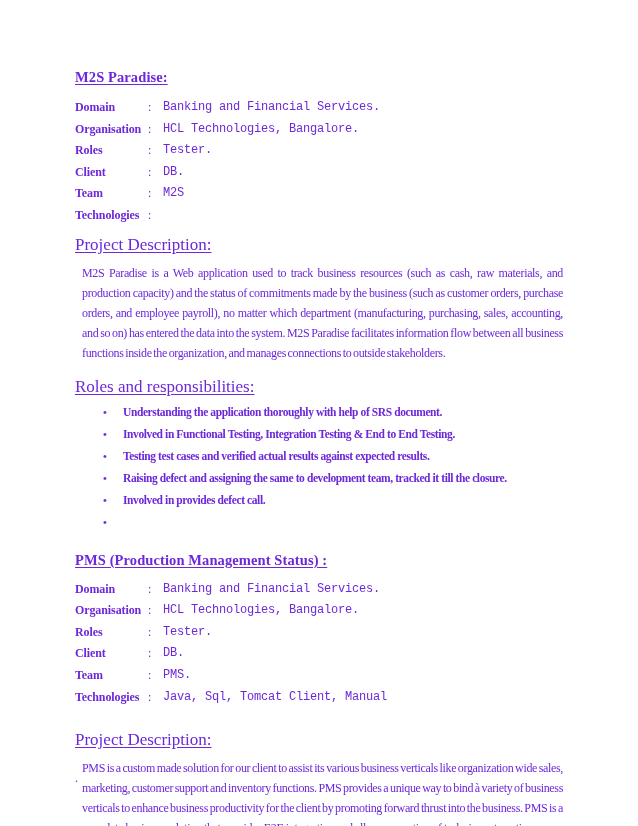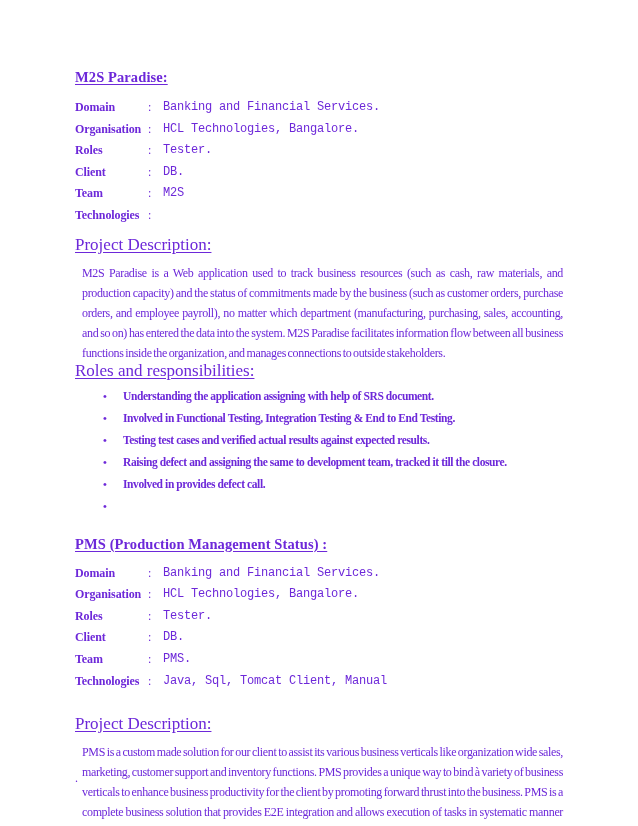--- a/index.html
+++ b/index.html
@@ -54,21 +54,21 @@
   }
 
   .section-heading {
     margin: 14px 0 0 0;
     font-size: 17px;
     font-weight: normal;
     line-height: 16px;
     text-decoration: underline;
     text-underline-offset: 2px;
   }
-  .section-heading.resp { margin-top: 0; }
+  .section-heading.resp { margin-top: 16px; }
   .section-heading.desc2 { margin-top: 28px; }
 
   .description {
     margin: 10px 0 0 7px;
     font-size: 12px;
     line-height: 20px;
     text-align: justify;
     letter-spacing: -0.35px;
     word-spacing: -1px;
   }
@@ -142,21 +142,21 @@
     </div>
   </div>
 
   <h2 class="section-heading">Project Description:</h2>
   <p class="description">M2S Paradise is a Web application used to track business resources (such as cash, raw materials, and production capacity) and the status of commitments made by the business (such as customer orders, purchase orders, and employee payroll), no matter which department (manufacturing, purchasing, sales, accounting, and so on) has entered the data into the system. M2S Paradise facilitates information flow between all business functions inside the organization, and manages connections to outside stakeholders.</p>
 
   <h2 class="section-heading resp">Roles and responsibilities:</h2>
   <ul class="resp-list">
     <li class="resp-item">
       <span class="bullet">•</span>
-      <span>Understanding the application assigning with help of SRS document.</span>
+      <span>Understanding the application thoroughly with help of SRS document.</span>
     </li>
     <li class="resp-item">
       <span class="bullet">•</span>
       <span>Involved in Functional Testing, Integration Testing &amp; End to End Testing.</span>
     </li>
     <li class="resp-item">
       <span class="bullet">•</span>
       <span>Testing test cases and verified actual results against expected results.</span>
     </li>
     <li class="resp-item">

